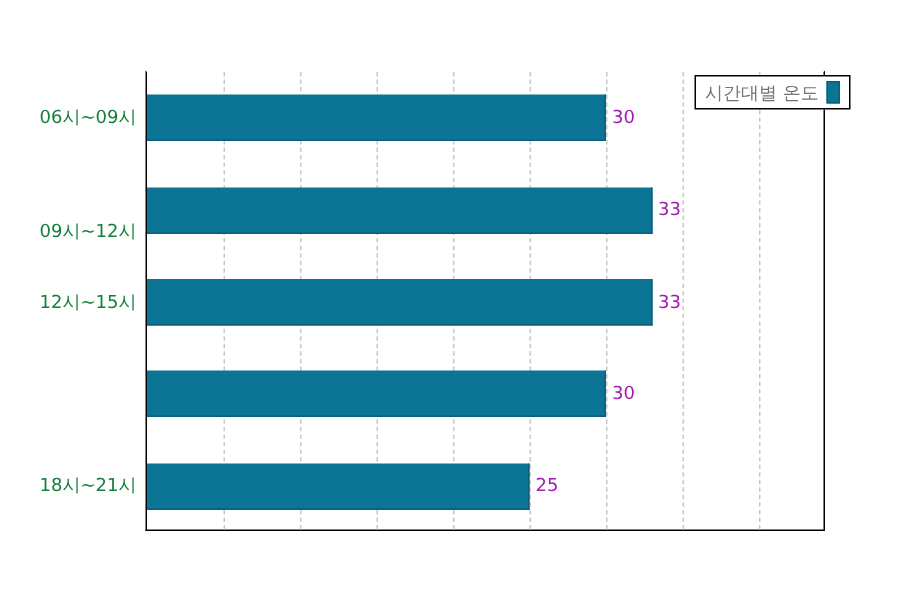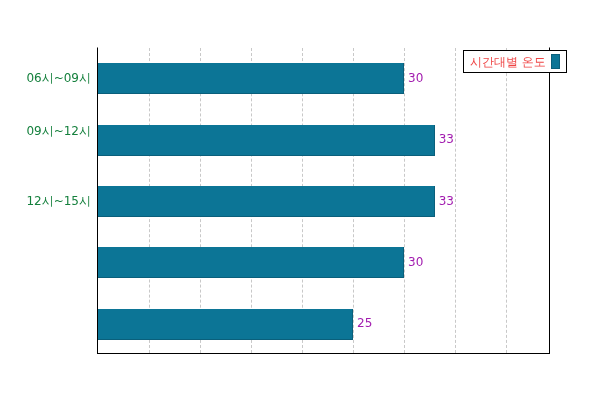--- a/index.html
+++ b/index.html
@@ -102,21 +102,21 @@
     padding: 0 6px;
     border: 1.5px solid #000000;
     background: #ffffff;
     display: flex;
     align-items: center;
     gap: 5px;
     box-sizing: border-box;
   }
   .legend-label {
     font-size: 12px;
-    color: #ef4444;
+    color: #737373;
     white-space: nowrap;
     line-height: 1;
   }
   .legend-swatch {
     width: 9px;
     height: 15px;
     background: #0C7596;
     border: 1px solid #0a5f7b;
     box-sizing: border-box;
     flex: 0 0 auto;
@@ -142,22 +142,23 @@
         <div class="bar" style="width: 306.081px; top: 15.2px; height: 31px; background: rgb(12, 117, 150);"></div>
         <div class="bar" style="width: 336.689px; top: 76.6px; height: 31px; background: rgb(12, 117, 150);"></div>
         <div class="bar" style="width: 336.689px; top: 138px; height: 31px; background: rgb(12, 117, 150);"></div>
         <div class="bar" style="width: 306.081px; top: 199.4px; height: 31px; background: rgb(12, 117, 150);"></div>
         <div class="bar" style="width: 255.068px; top: 260.8px; height: 31px; background: rgb(12, 117, 150);"></div>
       </div>
   </div>
 
   <div class="cat-labels-layer">
       <div class="cat-label" style="top: 71.7px; left: 0px; width: 91px; text-align: right;">06시~09시</div>
-      <div class="cat-label" style="top: 125px; left: 0px; width: 91px; ">09시~12시</div>
+      <div class="cat-label" style="top: 148px; left: 0px; width: 91px; ">09시~12시</div>
       <div class="cat-label" style="top: 194.5px; left: 0px; width: 91px; text-align: right;">12시~15시</div>
+      <div class="cat-label" style="top: 317.3px; left: 0px; width: 91px; text-align: right;">18시~21시</div>
     </div>
 
   <div class="values-layer" style="position:absolute;left:0;top:0;width:600px;height:400px;pointer-events:none;">
       <div class="bar-value" style="left: 408.081px; top: 71.7px;">30</div>
       <div class="bar-value" style="left: 438.689px; top: 133.1px;">33</div>
       <div class="bar-value" style="left: 438.689px; top: 194.5px;">33</div>
       <div class="bar-value" style="left: 408.081px; top: 255.9px;">30</div>
       <div class="bar-value" style="left: 357.068px; top: 317.3px;">25</div>
     </div>
 

